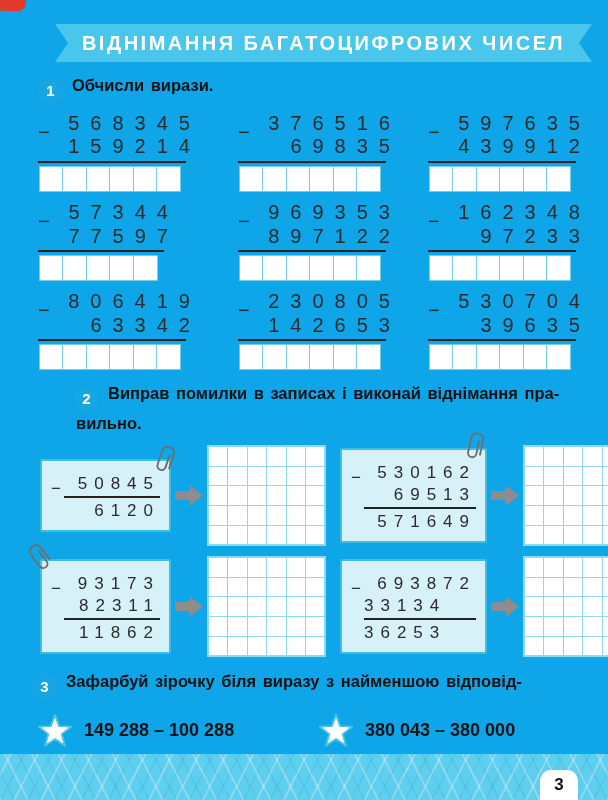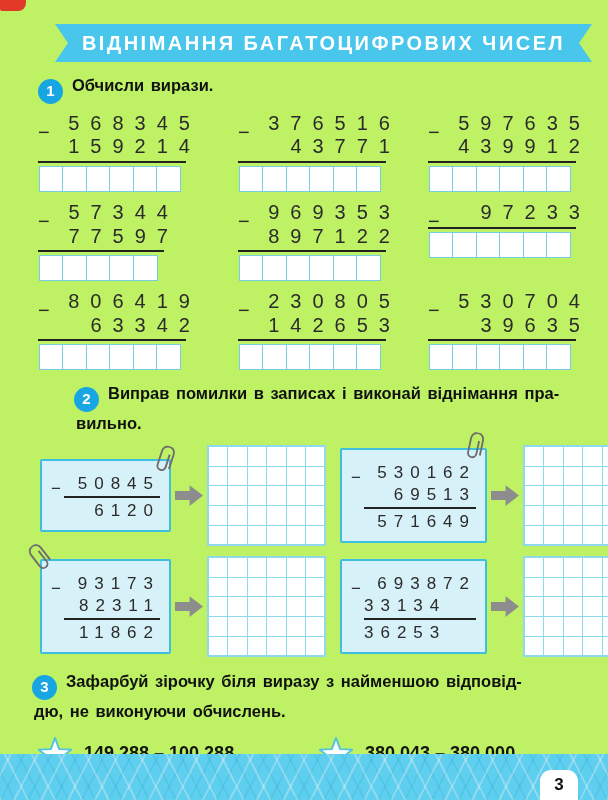--- a/index.html
+++ b/index.html
@@ -1,16 +1,16 @@
 <!DOCTYPE html>
 <html><head>
 <meta charset="utf-8">
 <style>
   html,body{margin:0;padding:0;background:#e8e8e8;}
-  .page{position:relative;width:608px;height:800px;background:#bef264;overflow:hidden;
+  .page{position:relative;width:608px;height:800px;background:#0ea5e9;overflow:hidden;
         font-family:"Liberation Sans",sans-serif;color:#111;}
   
   .corner-mark{position:absolute;top:0;left:0;width:26px;height:11px;background:#e23a28;border-radius:0 0 8px 2px;}
   
   .ribbon{position:absolute;top:24px;left:55px;width:537px;height:38px;background:#49c6eb;
           clip-path:polygon(0 0,100% 0,calc(100% - 13px) 50%,100% 100%,0 100%,13px 50%);
           display:flex;align-items:center;justify-content:center;}
   .ribbon span{color:#fff;font-weight:bold;font-size:20px;letter-spacing:2.5px;white-space:nowrap;}
   
   .task-head{padding:0 18px 0 38px;line-height:1.38;font-size:16.5px;font-weight:bold;word-spacing:2px;}
@@ -96,21 +96,21 @@
             <span class="bx"></span>
             <span class="bx"></span>
             <span class="bx"></span>
           </div>
       </div>
 
       <div class="prob w6">
         <div class="work">
             <span class="minus">−</span>
           <div class="num">376516</div>
-          <div class="num">43771</div>
+          <div class="num">69835</div>
         </div>
           <div class="rule"></div>
         <div class="boxes">
             <span class="bx"></span>
             <span class="bx"></span>
             <span class="bx"></span>
             <span class="bx"></span>
             <span class="bx"></span>
             <span class="bx"></span>
           </div>
@@ -162,20 +162,21 @@
             <span class="bx"></span>
             <span class="bx"></span>
             <span class="bx"></span>
             <span class="bx"></span>
           </div>
       </div>
 
       <div class="prob w6">
         <div class="work">
             <span class="minus">−</span>
+          <div class="num">162348</div>
           <div class="num">97233</div>
         </div>
           <div class="rule"></div>
         <div class="boxes">
             <span class="bx"></span>
             <span class="bx"></span>
             <span class="bx"></span>
             <span class="bx"></span>
             <span class="bx"></span>
             <span class="bx"></span>
@@ -307,21 +308,20 @@
             <div class="num cnum-left">36253</div>
           </div>
         </div>
         <div class="arrow"></div>
         <div class="agrid"></div>
       </div>
     </div>
 
     <div class="task-head" style="margin-top:13px;padding-left:32px;">
       <span class="badge">3</span><span>Зафарбуй зірочку біля виразу з найменшою відповід-</span>
-      <span class="tline2">дю, не виконуючи обчислень.</span>
     </div>
 
     <div class="stars">
       <div class="starrow">
         <span class="star">
           <svg width="38" height="36" viewBox="0 0 40 38">
               <path d="M20 2 L24.4 13.9 L37.1 14.4 L27.1 22.3 L30.6 34.6 L20 27.5 L9.4 34.6 L12.9 22.3 L2.9 14.4 L15.6 13.9 Z" fill="#ffffff" stroke="#4fc4e0" stroke-width="2" stroke-linejoin="round"></path>
             </svg>
         </span>
         <span class="expr">149 288 – 100 288</span>

